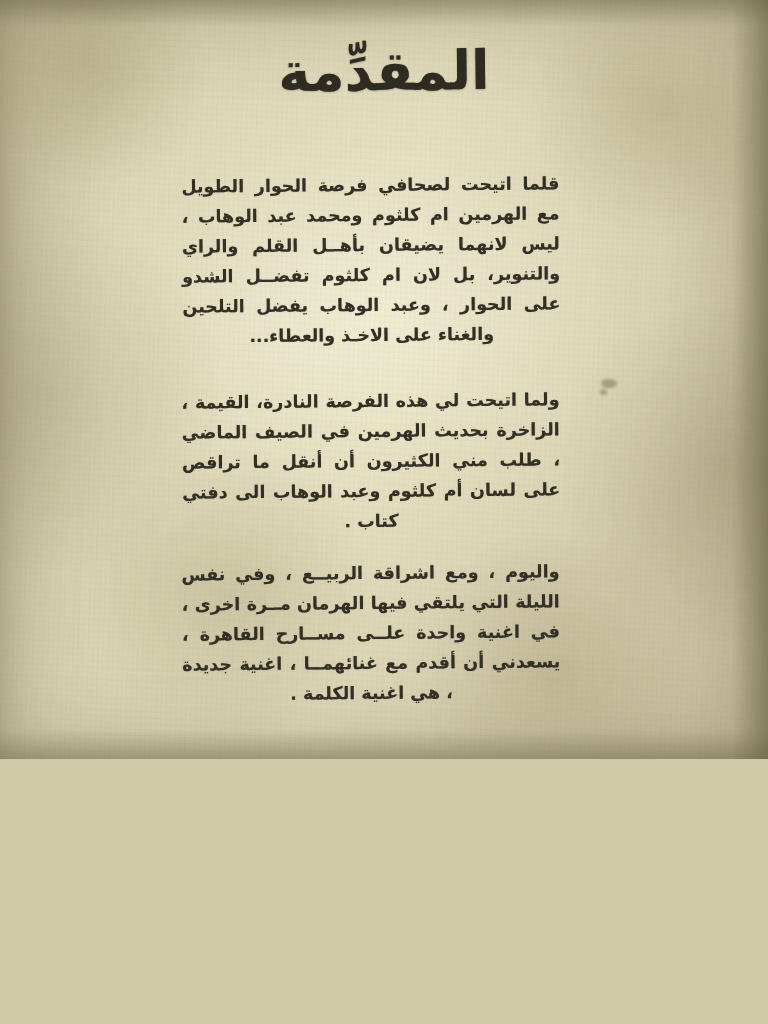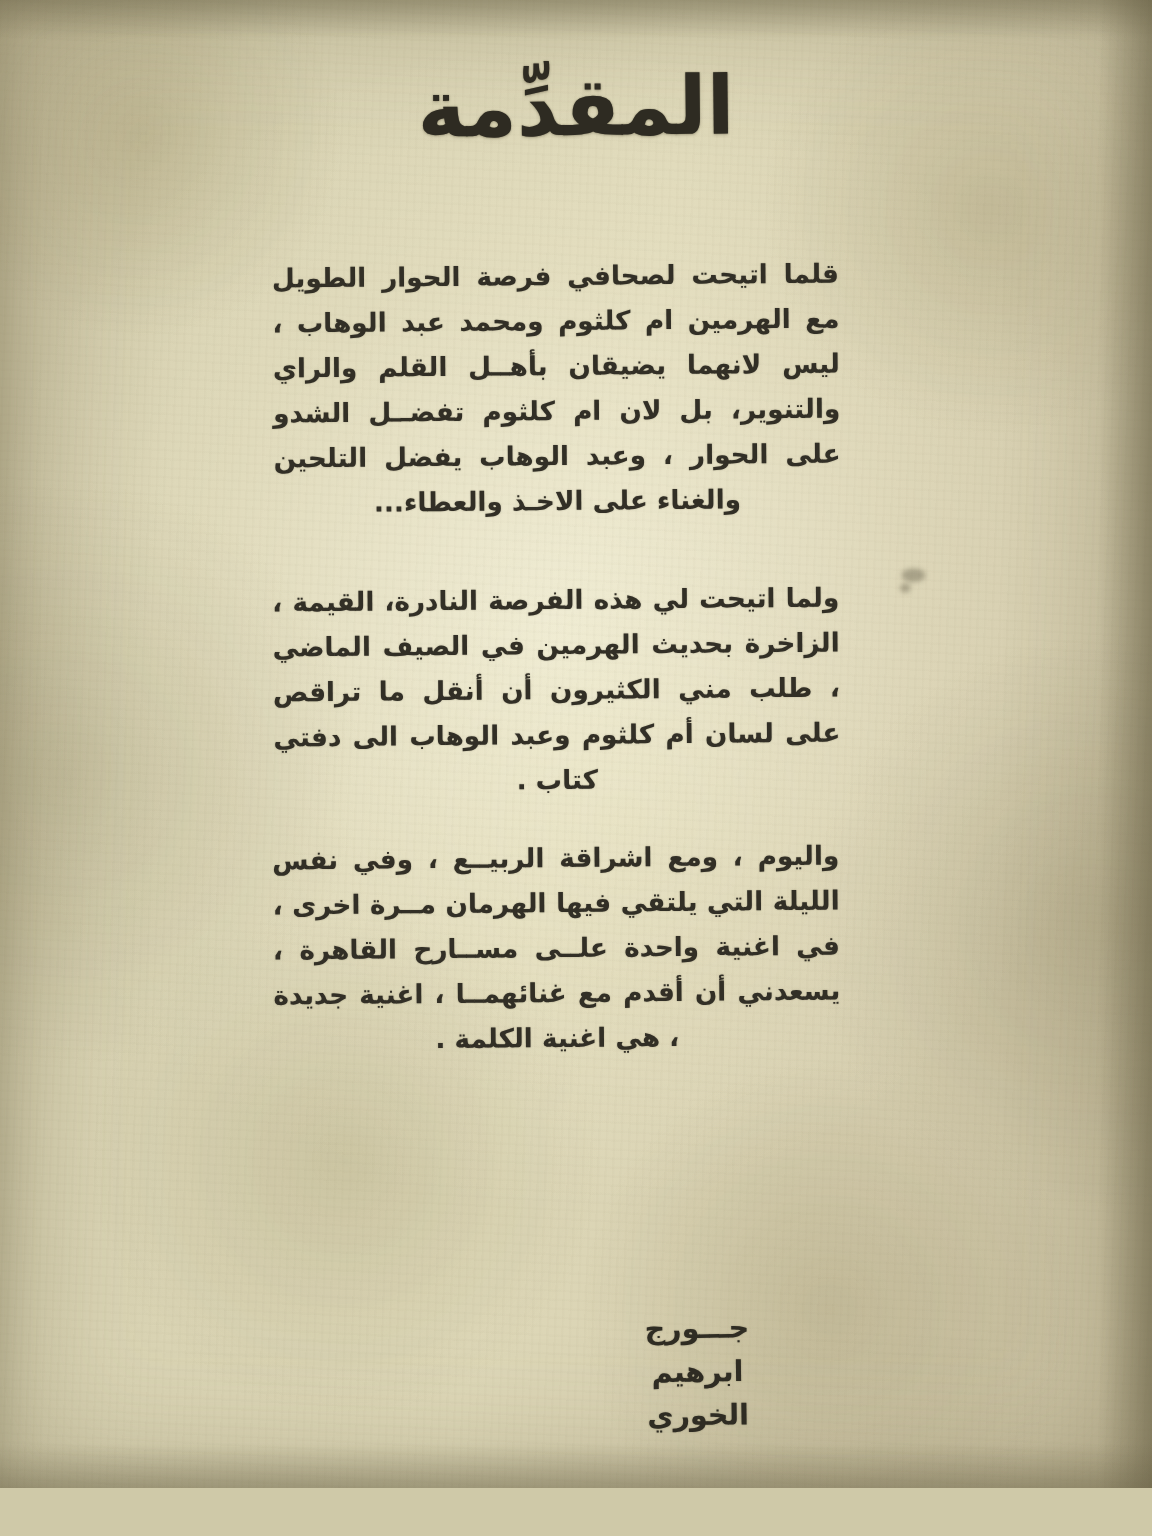--- a/index.html
+++ b/index.html
@@ -11,21 +11,21 @@
     height: 1024px;
     overflow: hidden;
     font-family: "DejaVu Sans", sans-serif;
     background: #cfc9a8;
   }
 
   
   .page {
     position: relative;
     width: 768px;
-    height: 992px;
+    height: 759px;
     box-sizing: border-box;
     overflow: hidden;
     background:
       radial-gradient(ellipse 70% 55% at 48% 42%, rgba(255,253,235,0.55) 0%, rgba(255,250,225,0.18) 45%, rgba(210,200,160,0.0) 72%),
       linear-gradient(100deg, #c8c0a0 0%, #d8d2b2 18%, #ded8b8 50%, #d4ccad 78%, #c2b999 100%);
     margin-left: 10px;
   }
 
   
   .grain {

